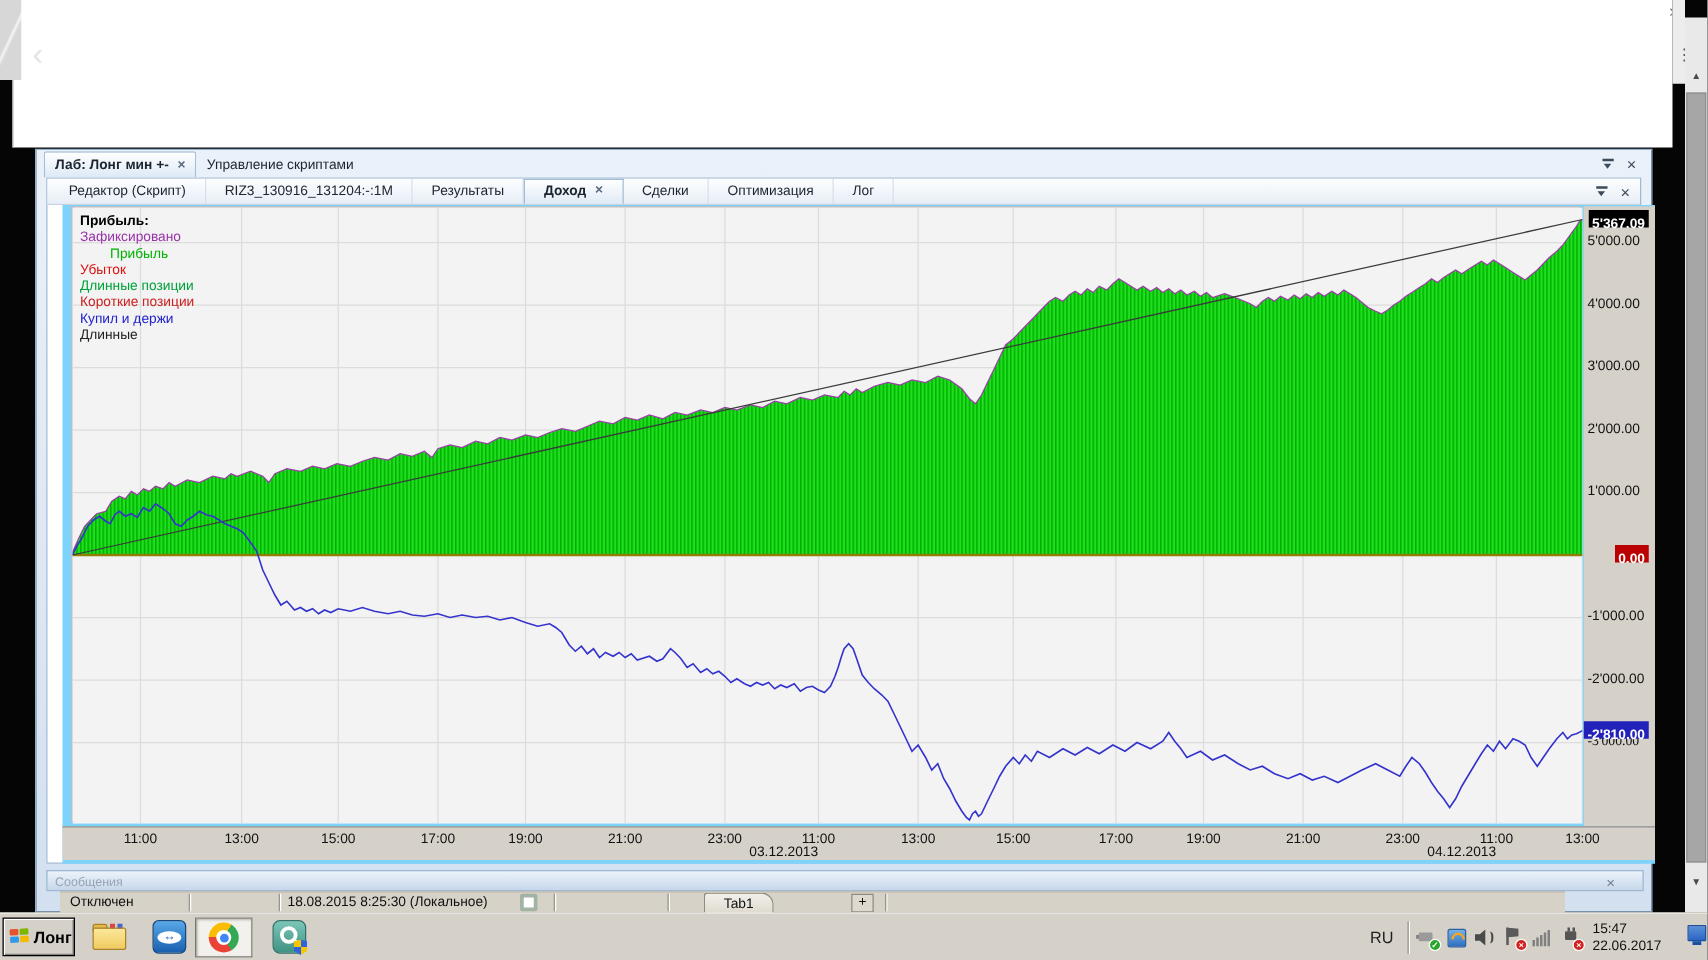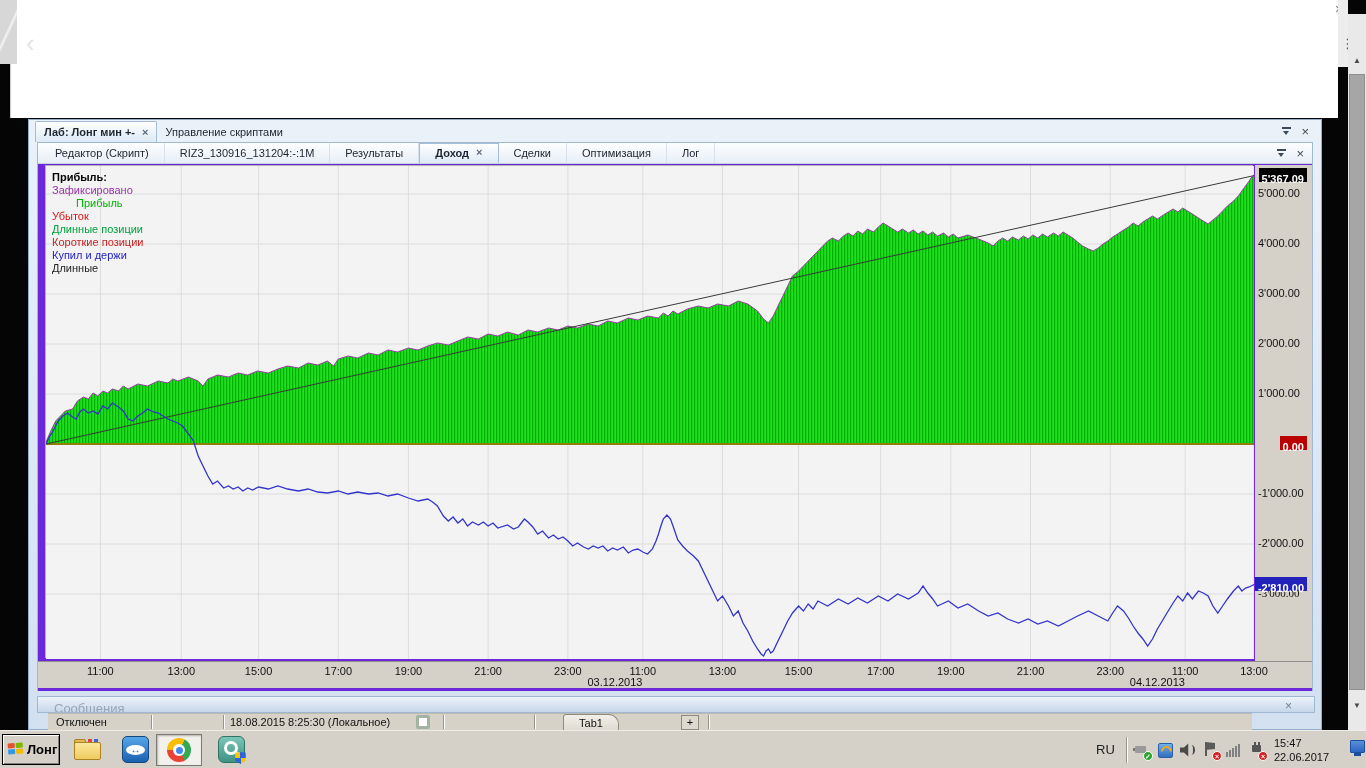--- a/index.html
+++ b/index.html
@@ -33,36 +33,36 @@
 .dock-icon::before{content:"";position:absolute;left:1px;right:1px;top:1px;border-top:2px solid #3c4a5a}
 .dock-icon::after{content:"";position:absolute;left:2px;top:5px;border:3px solid transparent;border-top:4px solid #3c4a5a}
 .x-icon{font-size:13px;line-height:11px;color:#3c4a5a}
 
 #doc-panel{left:8px;top:22px;width:1276px;height:549px;background:#fff;border:1px solid #A0B9D3}
 #doc-tabbar{left:0;top:0;width:1274px;height:21px;background:linear-gradient(#FDFEFF,#E7EEF6);border-bottom:1px solid #C6D3E3;display:flex;padding-left:2px}
 .doc-tab{font-size:11px;padding:4px 15px 0;color:#1c2430;border-right:1px solid #D8E0EB;display:flex;gap:7px;white-space:nowrap}
 .doc-tab.active{font-weight:bold;background:linear-gradient(#ffffff,#DFEAF5);border:1px solid #A4BDD6;border-bottom:none;padding-top:3px}
 
 
-#chart-area{left:0;top:21px;width:1274px;height:527px;background:#6d28d9}
+#chart-area{left:12px;top:21px;width:1274px;height:527px;background:#7dd3fc}
 #plot{left:7px;top:1px;width:1208px;height:493px;background:#F3F3F3;border:1px solid #B1B1B1}
 #plot svg{display:block}
 #legend{left:6px;top:5px;font-size:11px;line-height:13px;position:absolute}
 .legend-title{font-weight:bold;color:#000}
 .legend-item{white-space:nowrap}
 #y-axis{left:1217px;top:1px;width:57px;height:496px;background:#D5D1C8}
 .ytick{position:absolute;left:3px;font-size:11px;color:#111;white-space:nowrap}
 .ymark{position:absolute;right:5px;font-size:11px;font-weight:bold;color:#fff;padding:4px 3px;height:14px;line-height:14px;white-space:nowrap}
 #x-axis{left:0;top:497px;width:1274px;height:27px;background:#D5D1C8;border-top:1px solid #8f8f8f}
 .xtick{position:absolute;top:3px;font-size:11px;color:#111;transform:translateX(-50%);white-space:nowrap}
 .xdate{position:absolute;top:14px;font-size:11px;color:#111;transform:translateX(-50%);white-space:nowrap}
 
 
 #messages-bar{left:8px;top:576px;width:1278px;height:17px;background:linear-gradient(#ECF3FA,#C7D7EA);border:1px solid #9FB8D4;overflow:hidden}
-#messages-label{position:absolute;left:16px;top:4px;font-size:13px;color:#98A4B6}
+#messages-label{position:absolute;left:6px;top:4px;font-size:10px;color:#98A4B6}
 #messages-close{position:absolute;right:22px;top:2px;color:#6E7E92;font-size:12px}
 #status-bar{left:19px;top:593px;width:1204px;height:17px;background:#D6D2C8;border-top:1px solid #BDB9AF}
 .sb-text{position:absolute;top:2px;font-size:11px;color:#111;white-space:nowrap}
 .sb-div{position:absolute;top:1px;width:2px;height:14px;border-left:1px solid #98948A;border-right:1px solid #fff}
 #sb-door{position:absolute;left:368px;top:1px;width:14px;height:14px;border:3px solid #A3B3A3;background:#fff;border-radius:2px}
 #sb-tab1{position:absolute;left:515px;top:0;width:56px;height:17px;background:linear-gradient(#F2F0EA,#DDD9CF);border:1px solid #8F8B81;border-bottom:none;border-radius:3px 10px 0 0;font-size:11px;text-align:center;line-height:16px;color:#111}
 #sb-plus{position:absolute;left:633px;top:1px;width:18px;height:15px;border:1px solid #8F8B81;background:#DDD9CF;font-size:11px;text-align:center;line-height:13px;color:#111}
 
 
 #taskbar{left:0;top:730px;width:1366px;height:38px;background:#D5D1C8;border-top:1px solid #EFEDE8}

